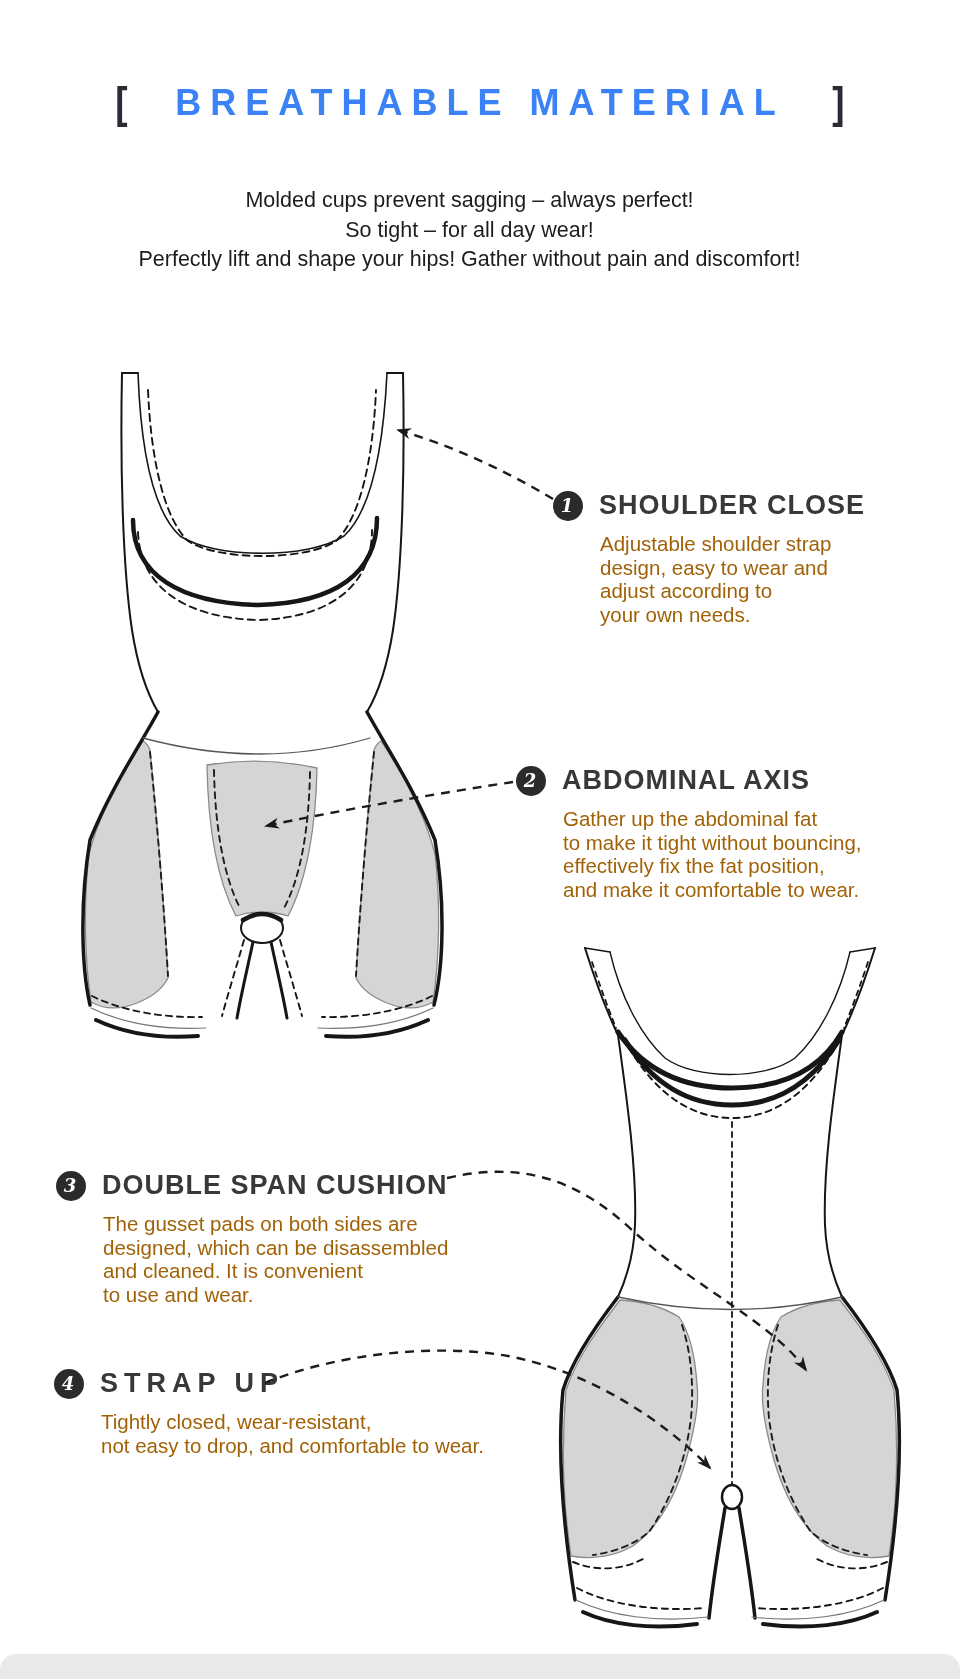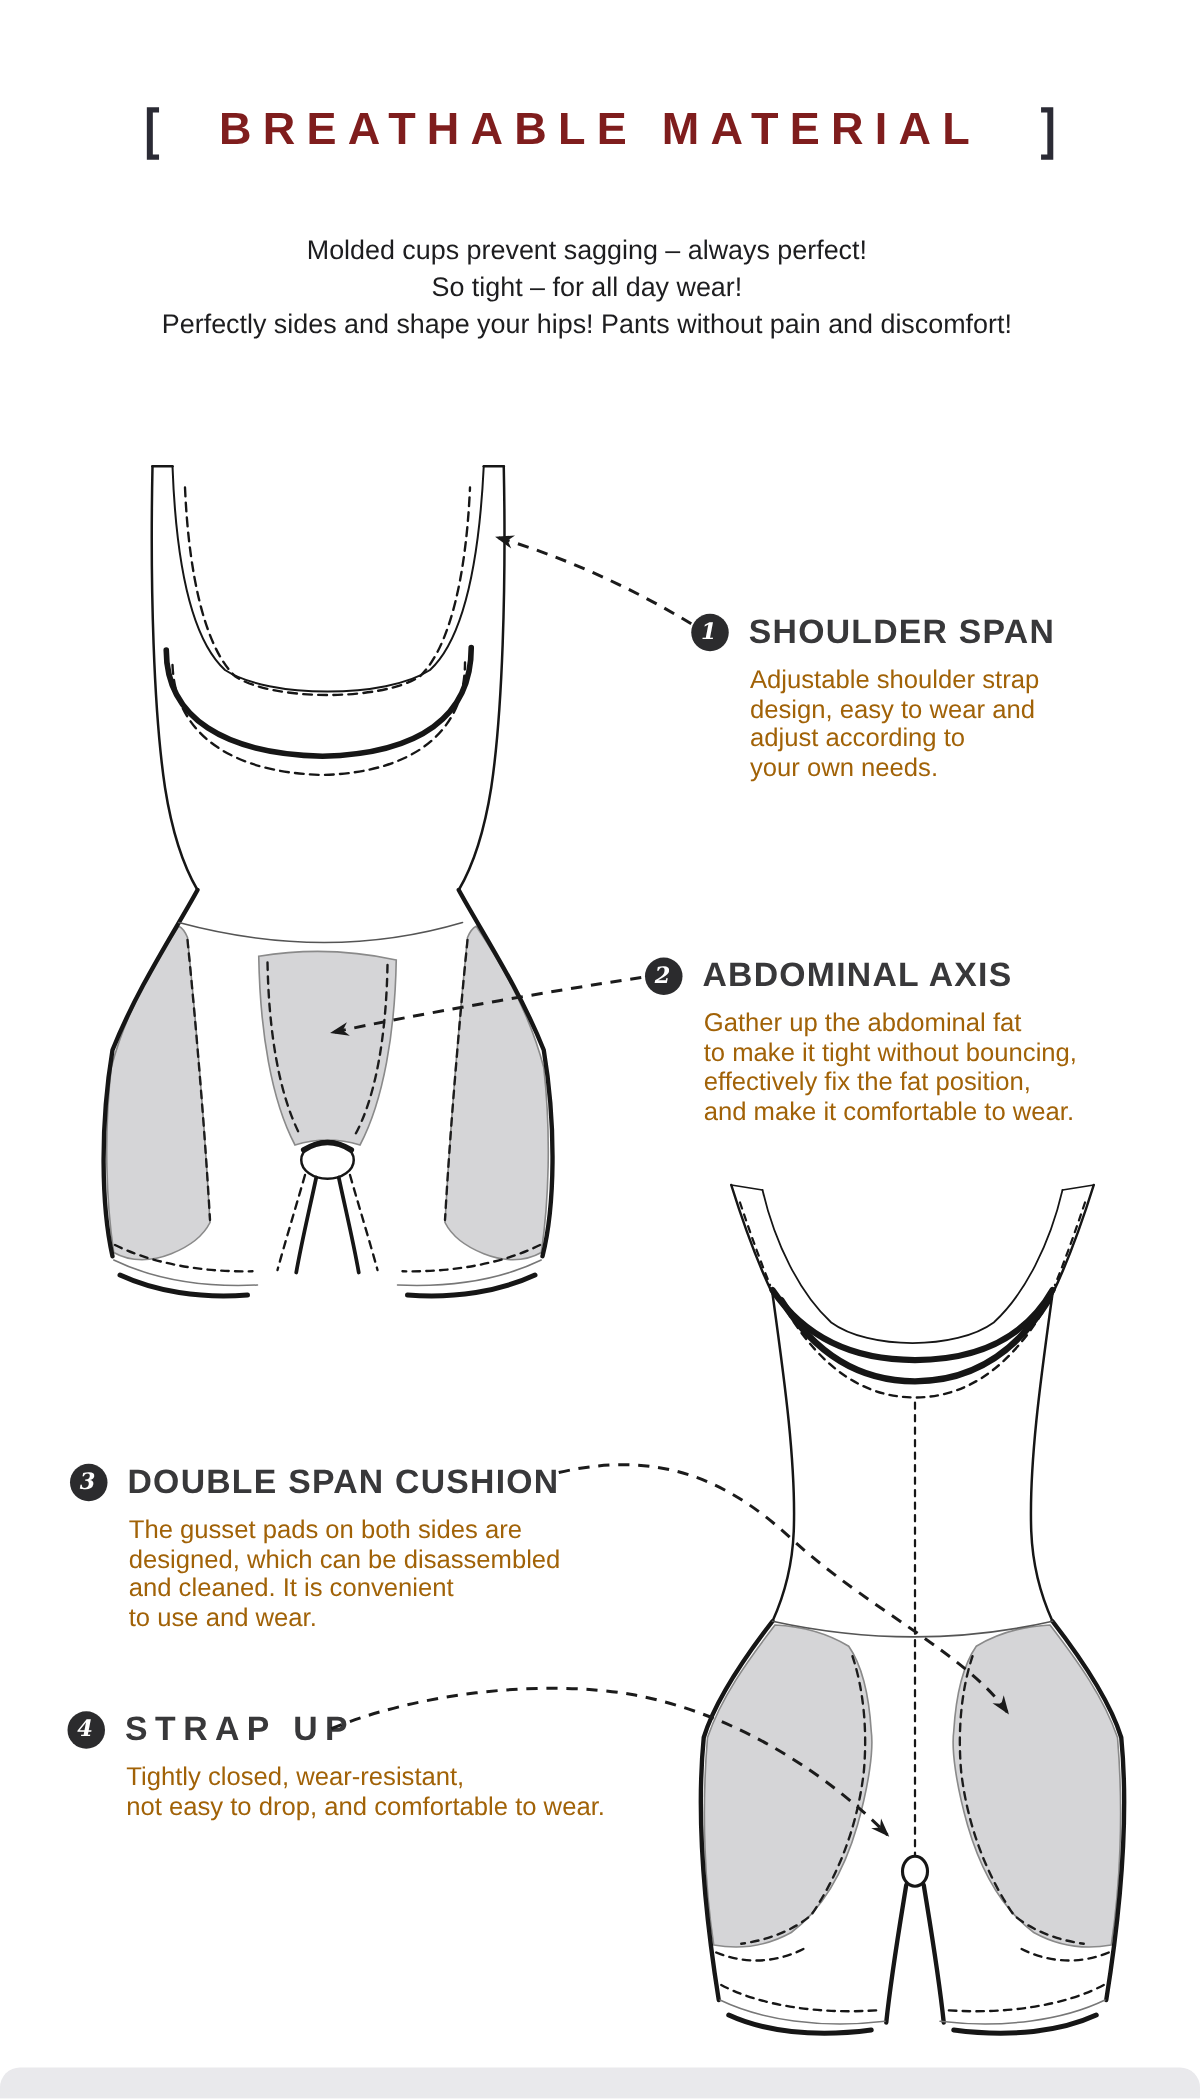--- a/index.html
+++ b/index.html
@@ -2,21 +2,21 @@
 <html><head>
 <meta charset="utf-8">
 <style>
   html,body{margin:0;padding:0;background:#fff;}
   .canvas{position:relative;width:960px;height:1679px;background:#ffffff;overflow:hidden;
           font-family:"Liberation Sans",sans-serif;color:#2e2e30;}
   
   .title-row{position:absolute;top:80px;left:0;width:960px;display:flex;justify-content:center;
              align-items:center;gap:46px;}
   .bracket{font-size:45px;font-weight:800;color:#2b2b35;line-height:1;transform:scaleX(.82);}
-  .main-title{font-size:36px;font-weight:600;letter-spacing:9px;color:#7f1d1d;white-space:nowrap;}
+  .main-title{font-size:36px;font-weight:600;letter-spacing:9px;color:#3b82f6;white-space:nowrap;}
   .intro{position:absolute;top:186px;left:0;width:939px;text-align:center;font-size:21.5px;
          line-height:29.5px;color:#1d1d1f;}
   
   .feature{position:absolute;}
   .f-head{display:flex;align-items:center;gap:16px;}
   .badge{width:30px;height:30px;border-radius:50%;background:#2b2b2d;color:#fff;flex:0 0 30px;
          display:flex;align-items:center;justify-content:center;
          font-family:"DejaVu Serif",serif;font-style:italic;font-weight:700;font-size:18px;padding-right:2px;box-sizing:border-box;}
   .f-title{font-size:27px;font-weight:600;color:#38383a;letter-spacing:1px;white-space:nowrap;}
   .f-title.spread{letter-spacing:6px;}
@@ -33,21 +33,21 @@
 <div class="canvas">
 
   <div class="title-row">
     <span class="bracket">[</span>
     <span class="main-title">BREATHABLE MATERIAL</span>
     <span class="bracket">]</span>
   </div>
   <div class="intro">
     <div class="intro-line">Molded cups prevent sagging – always perfect!</div>
     <div class="intro-line">So tight – for all day wear!</div>
-    <div class="intro-line">Perfectly sides and shape your hips! Pants without pain and discomfort!</div>
+    <div class="intro-line">Perfectly lift and shape your hips! Gather without pain and discomfort!</div>
   </div>
 
   <svg class="diagram" style="left:60px;top:360px;" width="390" height="680" viewBox="0 0 390 680">
     <g fill="none" stroke="#161616" stroke-linecap="round">
 
       <path fill="#d5d5d7" stroke="#8a8a8a" stroke-width="1.3" d="M83,381 C62,412 40,452 29,494 C23,548 25,602 31,642 C45,650 62,649 77,643 C92,637 103,628 108,618 C104,545 97,460 90,390 C88,385 85,382 83,381 Z"></path>
       <path fill="#d5d5d7" stroke="#8a8a8a" stroke-width="1.3" d="M321,381 C342,412 364,452 375,494 C381,548 379,602 373,642 C359,650 342,649 327,643 C312,637 301,628 296,618 C300,545 307,460 314,390 C316,385 319,382 321,381 Z"></path>
       <path fill="#d5d5d7" stroke="#8a8a8a" stroke-width="1.3" d="M147,405 Q202,396 257,408 C256,465 247,520 228,556 Q202,548 176,556 C157,520 148,465 147,405 Z"></path>
 
       <g stroke-width="1.9" stroke-dasharray="6 5" stroke="#1c1c1c">
@@ -141,21 +141,21 @@
       <path stroke-width="1.2" stroke="#777" d="M31,660 C64,676 112,683 163,677"></path>
       <path stroke-width="1.2" stroke="#777" d="M339,660 C306,676 258,683 207,677"></path>
       <path stroke-width="4" d="M38,672 C66,685 106,690 152,684"></path>
       <path stroke-width="4" d="M332,672 C304,685 264,690 218,684"></path>
     </g>
   </svg>
 
   <div class="feature" style="left:553px;top:490px;">
     <div class="f-head">
       <span class="badge">1</span>
-      <span class="f-title">SHOULDER SPAN</span>
+      <span class="f-title">SHOULDER CLOSE</span>
     </div>
     <div class="f-desc">Adjustable shoulder strap
 design, easy to wear and
 adjust according to
 your own needs.</div>
   </div>
 
   <div class="feature" style="left:516px;top:765px;">
     <div class="f-head">
       <span class="badge">2</span>

